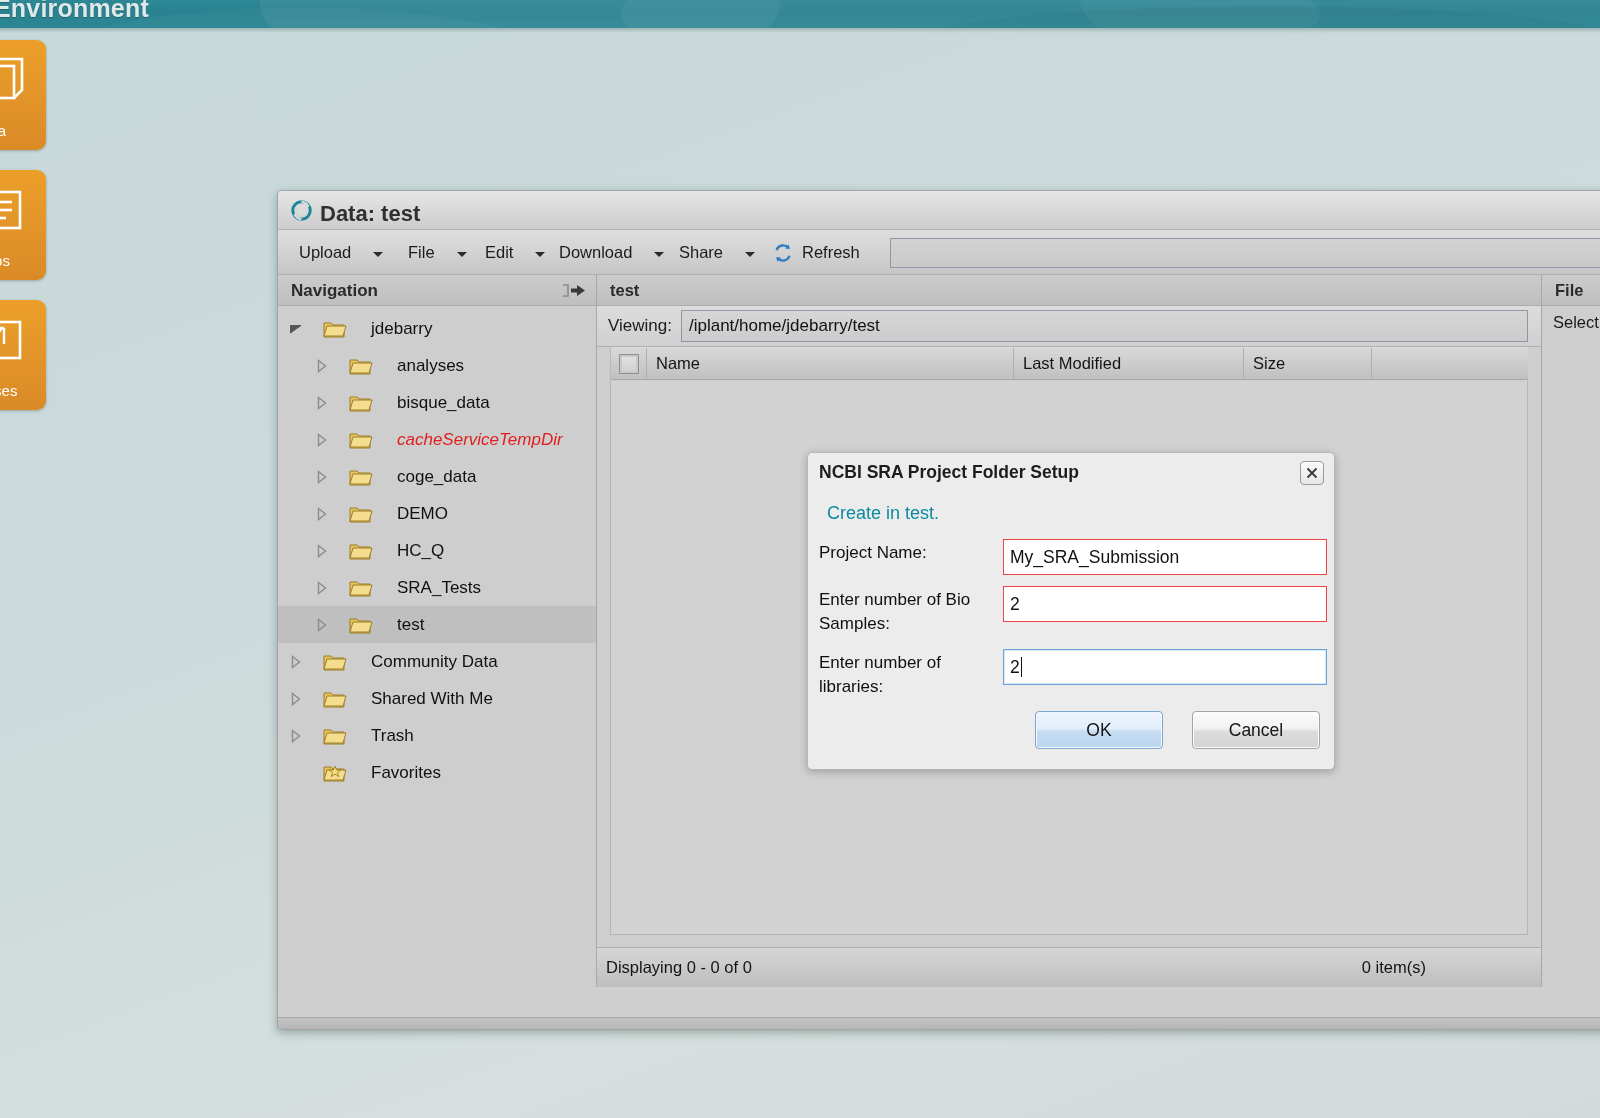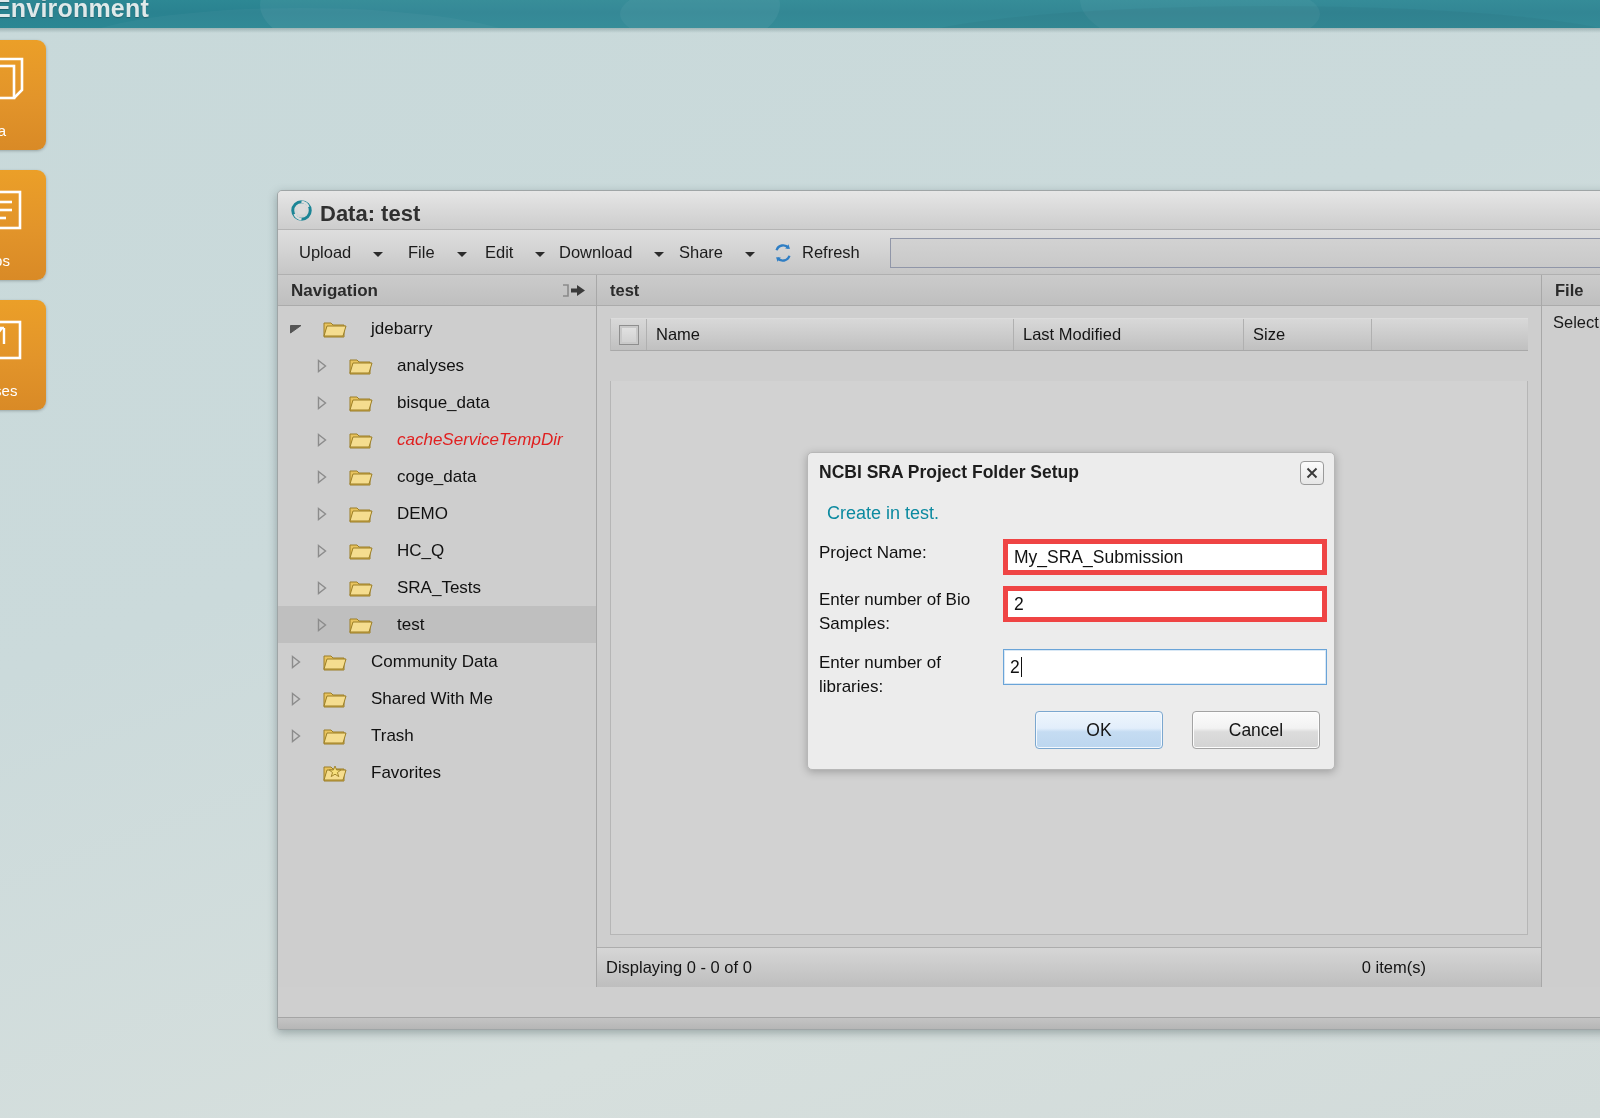--- a/index.html
+++ b/index.html
@@ -173,21 +173,21 @@
     flex: 1 1 auto; height: 32px; margin-right: 13px;
     background: linear-gradient(180deg, #d6d6d6, #cccccc);
     border: 1px solid #9096a8;
     display: flex; align-items: center; padding-left: 7px;
     font-size: 17px; color: #111;
   }
   #grid-head {
     position: relative; height: 33px; display: flex;
     background: linear-gradient(180deg, #d8d8d8 0%, #cbcbcb 55%, #c0c0c0 100%);
     border-bottom: 1px solid #a9a9a9;
-    margin: 12px 13px;
+    margin: 0 13px;
     border-left: 1px solid #b9b9b9;
     border-top: 1px solid #dcdcdc;
   }
   .gh-cell {
     position: relative; display: flex; align-items: center;
     font-size: 16.5px; color: #151515;
     border-right: 1px solid #b0b0b0;
     padding-left: 9px; cursor: default;
   }
   #gh-check { width: 36px; justify-content: center; padding: 0; }
@@ -260,21 +260,21 @@
     font-size: 18px; color: #0c8aa0;
   }
   .frow { position: absolute; left: 11px; width: 508px; display: flex; }
   .frow .flabel {
     width: 184px; flex: 0 0 184px;
     font-size: 17px; color: #101010; line-height: 24px; padding-top: 2px;
   }
   .frow .finput {
     flex: 1 1 auto; height: 36px;
     background: #ffffff;
-    border: 5px solid #ef4444;
+    border: 1px solid #ef4444;
     display: flex; align-items: center;
     padding-left: 6px; font-size: 17.5px; color: #111;
   }
   .frow .finput.focused { border: 1px solid #6aa4d8; box-shadow: inset 0 0 0 1px #d9e8f5; }
   #row-project { top: 86px; }
   #row-bio     { top: 133px; }
   #row-lib     { top: 196px; }
   .caret-bar {
     display: inline-block; width: 1px; height: 20px;
     background: #111; margin-left: 1px;
@@ -525,20 +525,24 @@
 </svg></span>
               <span class="tlabeltxt">Favorites</span>
             </div>
           </div>
       </div>
 
       <div id="center-pane">
         <div id="center-header">
           <div class="label">test</div>
         </div>
+        <div id="viewing-bar">
+          <span class="vlabel">Viewing:</span>
+          <div id="viewing-path">/iplant/home/jdebarry/test</div>
+        </div>
         <div id="grid-head">
           <div class="gh-cell" id="gh-check">
             <div class="hchk"></div>
           </div>
           <div class="gh-cell" id="gh-name">Name</div>
           <div class="gh-cell" id="gh-mod">Last Modified</div>
           <div class="gh-cell" id="gh-size">Size</div>
           <div class="gh-cell" id="gh-extra"></div>
         </div>
         <div id="grid-body"></div>

